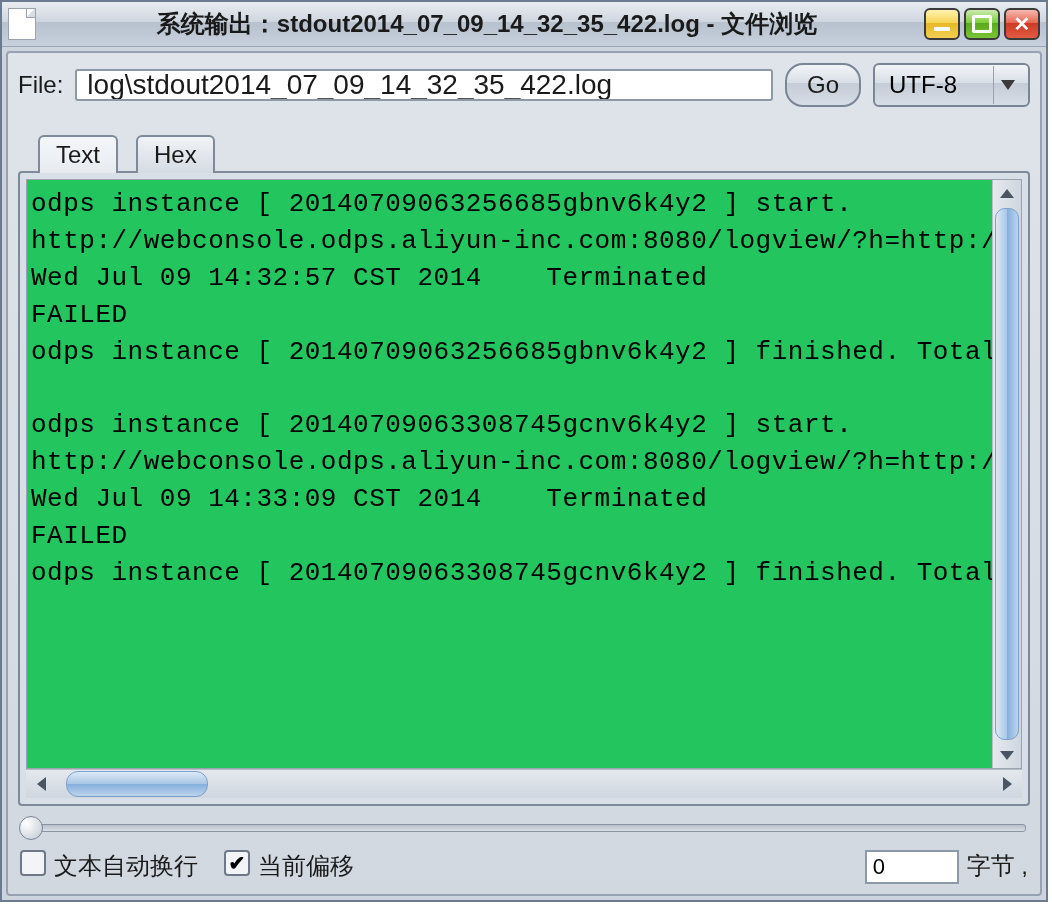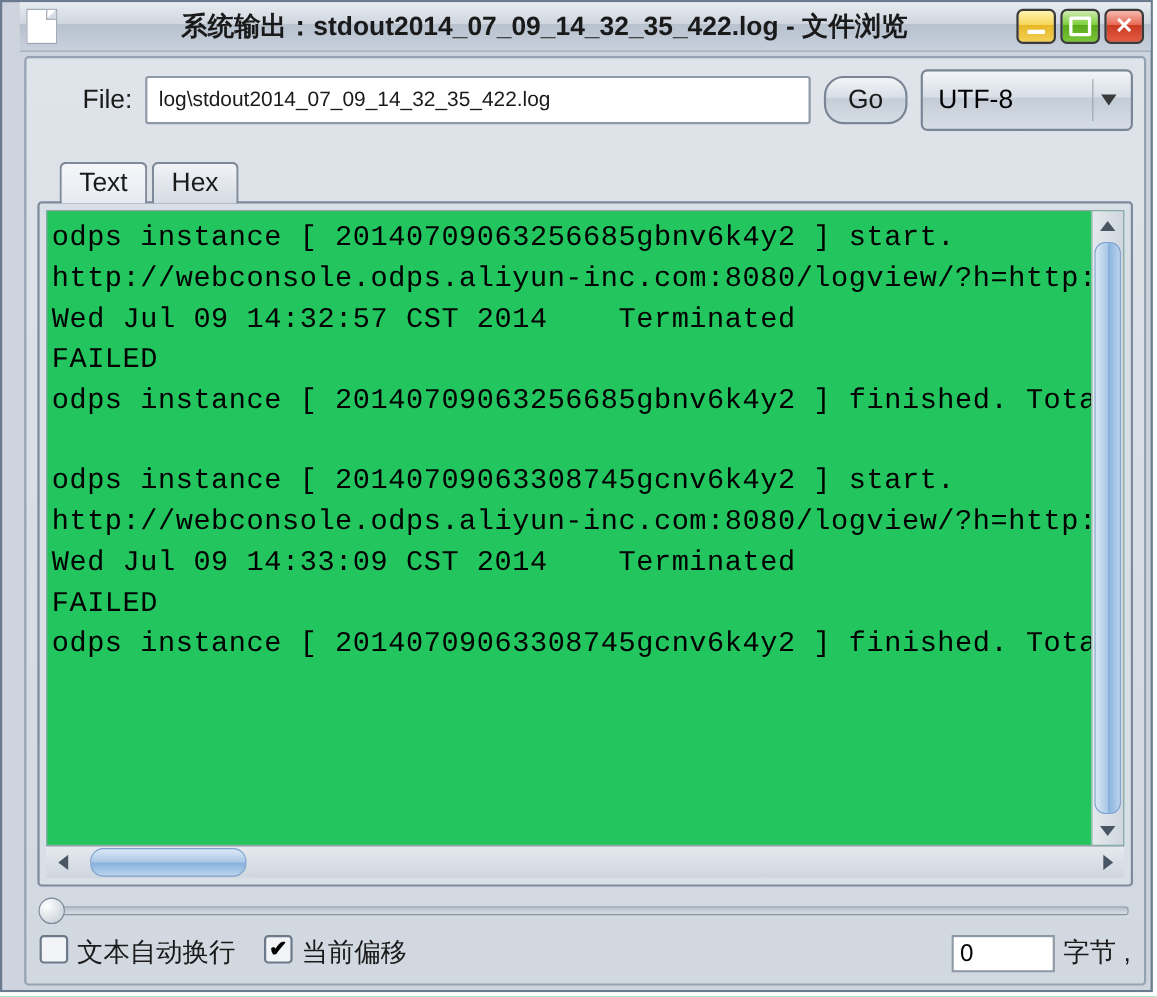--- a/index.html
+++ b/index.html
@@ -9,21 +9,20 @@
     background: #ffffff;
   }
   .window {
     width: 1048px;
     height: 902px;
     border: 2px solid #6a7b8f;
     background: #cdd4de;
     box-sizing: border-box;
     display: flex;
     flex-direction: column;
-    padding-left: 16px;
   }
   
   .titlebar {
     height: 44px;
     background: linear-gradient(#e8ecf1, #cfd6df 45%, #b8c2cf 46%, #c7d0db);
     display: flex;
     align-items: center;
     padding: 0 6px 0 6px;
     border-bottom: 1px solid #98a5b7;
   }
@@ -91,57 +90,55 @@
     box-sizing: border-box;
   }
 
   
   .filerow {
     display: flex;
     align-items: center;
     gap: 12px;
     margin-bottom: 26px;
     font-size: 24px;
-    margin-left: 41px;
   }
   .filerow label { color:#1a1a1a; }
   .filerow input.path {
     flex: 1;
-    height: 44px;
+    height: 32px;
     border: 2px solid #8e99a8;
     border-radius: 3px;
     padding: 0 10px;
-    font-size: 19px;
+    font-size: 28px;
     background: #ffffff;
     color: #1a1a1a;
     box-sizing: border-box;
   }
   .btn {
     height: 44px;
     padding: 0 20px;
     border: 2px solid #7a8596;
     border-radius: 18px;
     background: linear-gradient(#f2f5f8, #d8dee6 45%, #c4ccd7 46%, #d6dde5);
     font-size: 24px;
     color: #1a1a1a;
     cursor: pointer;
     box-sizing: border-box;
   }
   .encoding {
     display: flex;
     align-items: center;
-    height: 56px;
+    height: 44px;
     border: 2px solid #7a8596;
     border-radius: 6px;
     background: linear-gradient(#f2f5f8, #d8dee6 45%, #c4ccd7 46%, #d6dde5);
     padding: 0 6px 0 14px;
     font-size: 24px;
     cursor: pointer;
     box-sizing: border-box;
-    gap: 36px;
   }
   .encoding .enc-label { min-width: 98px; }
   .encoding .arrow {
     width: 28px;
     height: 38px;
     margin-left: 6px;
     border-left: 1px solid #9aa3ae;
     display: flex;
     align-items: center;
     justify-content: center;
@@ -160,21 +157,21 @@
     margin-left: 20px;
   }
   .tab {
     border: 2px solid #7e8a9a;
     border-bottom: none;
     border-radius: 6px 6px 0 0;
     padding: 4px 16px;
     font-size: 24px;
     background: linear-gradient(#f0f3f7, #d5dbe3);
     color: #1a1a1a;
-    margin-right: 4px;
+    margin-right: 18px;
     cursor: pointer;
     position: relative;
     bottom: -2px;
   }
   .tab.active {
     background: linear-gradient(#f4f6f9, #e7ebf0);
     z-index: 2;
   }
 
   

